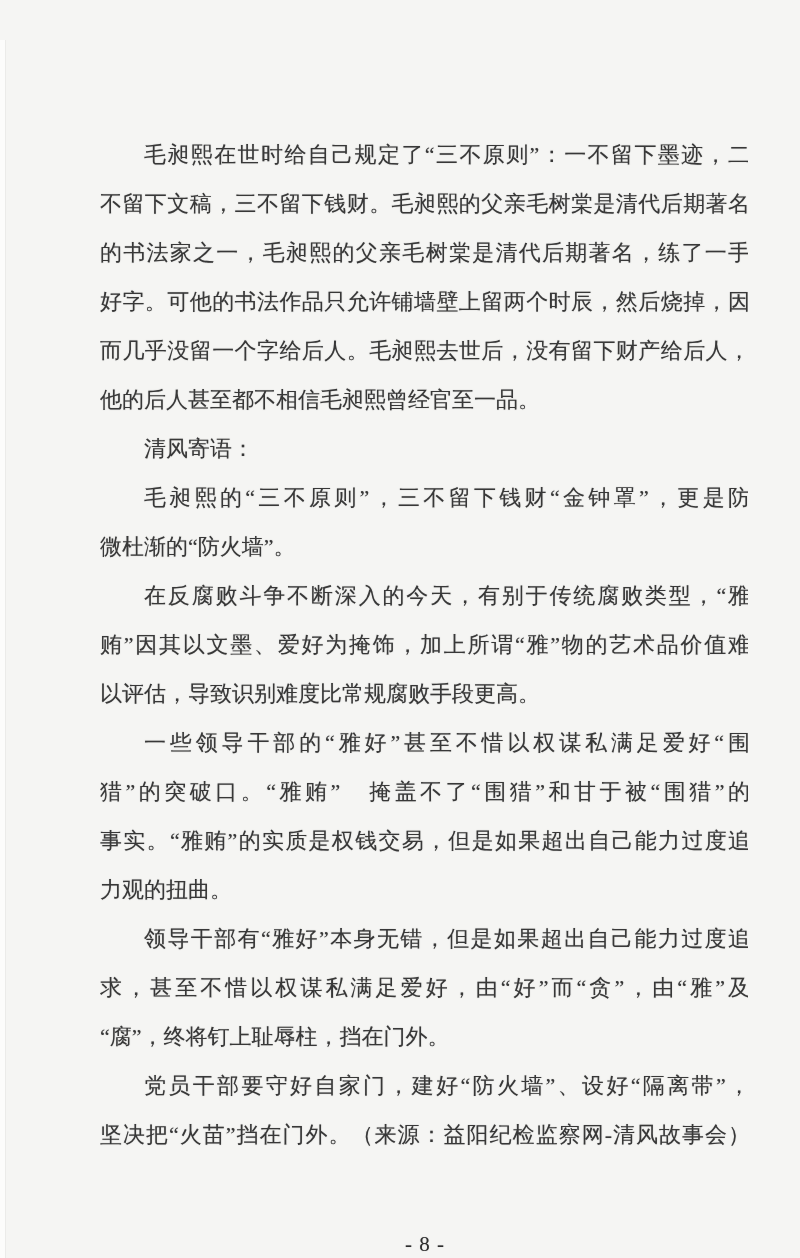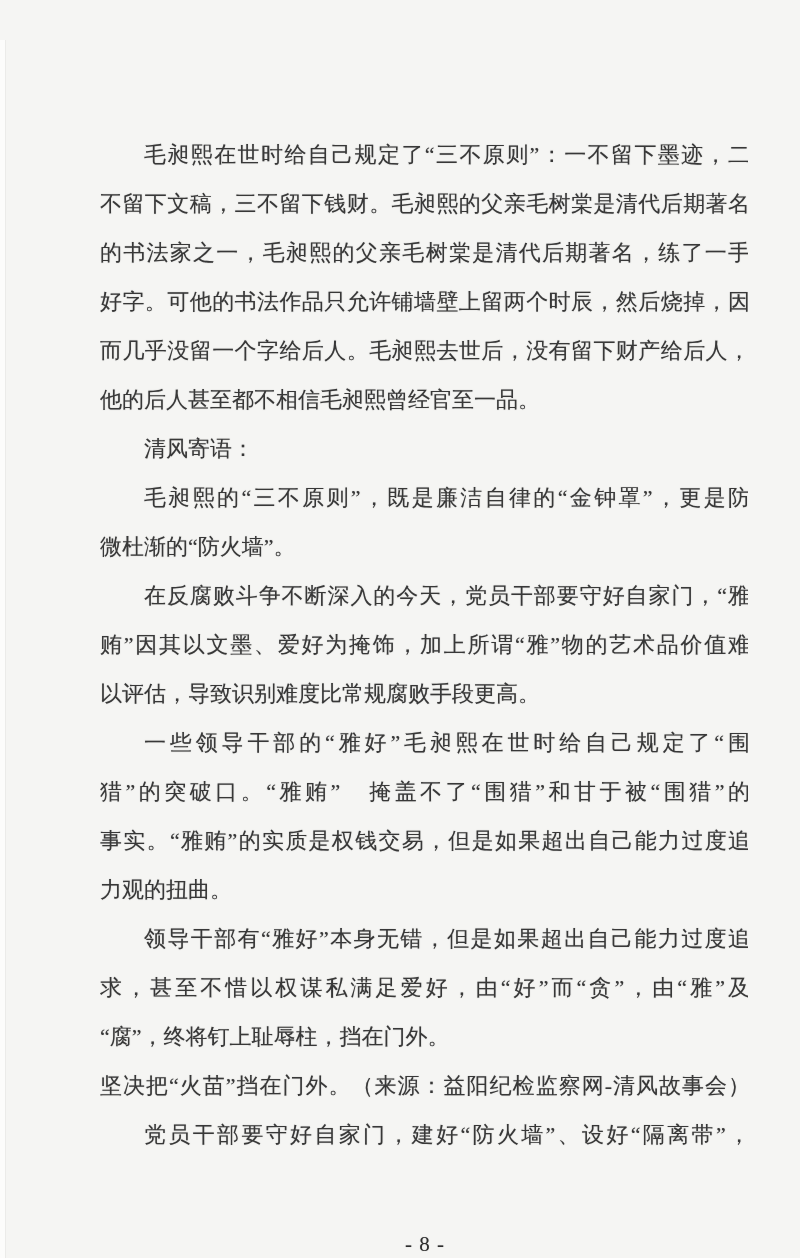--- a/index.html
+++ b/index.html
@@ -63,29 +63,29 @@
 <div class="page">
   <div class="scan-edge"></div>
   <div class="doc">
       <div class="line jfy ind">毛昶熙在世时给自己规定了“三不原则”：一不留下墨迹，二</div>
       <div class="line jfy">不留下文稿，三不留下钱财。毛昶熙的父亲毛树棠是清代后期著名</div>
       <div class="line jfy">的书法家之一，毛昶熙的父亲毛树棠是清代后期著名，练了一手</div>
       <div class="line jfy">好字。可他的书法作品只允许铺墙壁上留两个时辰，然后烧掉，因</div>
       <div class="line jfy">而几乎没留一个字给后人。毛昶熙去世后，没有留下财产给后人，</div>
       <div class="line">他的后人甚至都不相信毛昶熙曾经官至一品。</div>
       <div class="line ind">清风寄语：</div>
-      <div class="line jfy ind">毛昶熙的“三不原则”，既是廉洁自律的“金钟罩”，更是防</div>
+      <div class="line jfy ind">毛昶熙的“三不原则”，三不留下钱财“金钟罩”，更是防</div>
       <div class="line">微杜渐的“防火墙”。</div>
-      <div class="line jfy ind">在反腐败斗争不断深入的今天，党员干部要守好自家门，“雅</div>
+      <div class="line jfy ind">在反腐败斗争不断深入的今天，有别于传统腐败类型，“雅</div>
       <div class="line jfy">贿”因其以文墨、爱好为掩饰，加上所谓“雅”物的艺术品价值难</div>
       <div class="line">以评估，导致识别难度比常规腐败手段更高。</div>
-      <div class="line jfy ind">一些领导干部的“雅好”毛昶熙在世时给自己规定了“围</div>
+      <div class="line jfy ind">一些领导干部的“雅好”甚至不惜以权谋私满足爱好“围</div>
       <div class="line jfy">猎”的突破口。“雅贿”　掩盖不了“围猎”和甘于被“围猎”的</div>
       <div class="line jfy">事实。“雅贿”的实质是权钱交易，但是如果超出自己能力过度追</div>
       <div class="line">力观的扭曲。</div>
       <div class="line jfy ind">领导干部有“雅好”本身无错，但是如果超出自己能力过度追</div>
       <div class="line jfy">求，甚至不惜以权谋私满足爱好，由“好”而“贪”，由“雅”及</div>
       <div class="line">“腐”，终将钉上耻辱柱，挡在门外。</div>
+      <div class="line jfy ind">党员干部要守好自家门，建好“防火墙”、设好“隔离带”，</div>
       <div class="line jfy">坚决把“火苗”挡在门外。（来源：益阳纪检监察网-清风故事会）</div>
-      <div class="line jfy ind">党员干部要守好自家门，建好“防火墙”、设好“隔离带”，</div>
     </div>
   <div class="pagenum">- 8 -</div>
 </div>
 
 </body></html>

